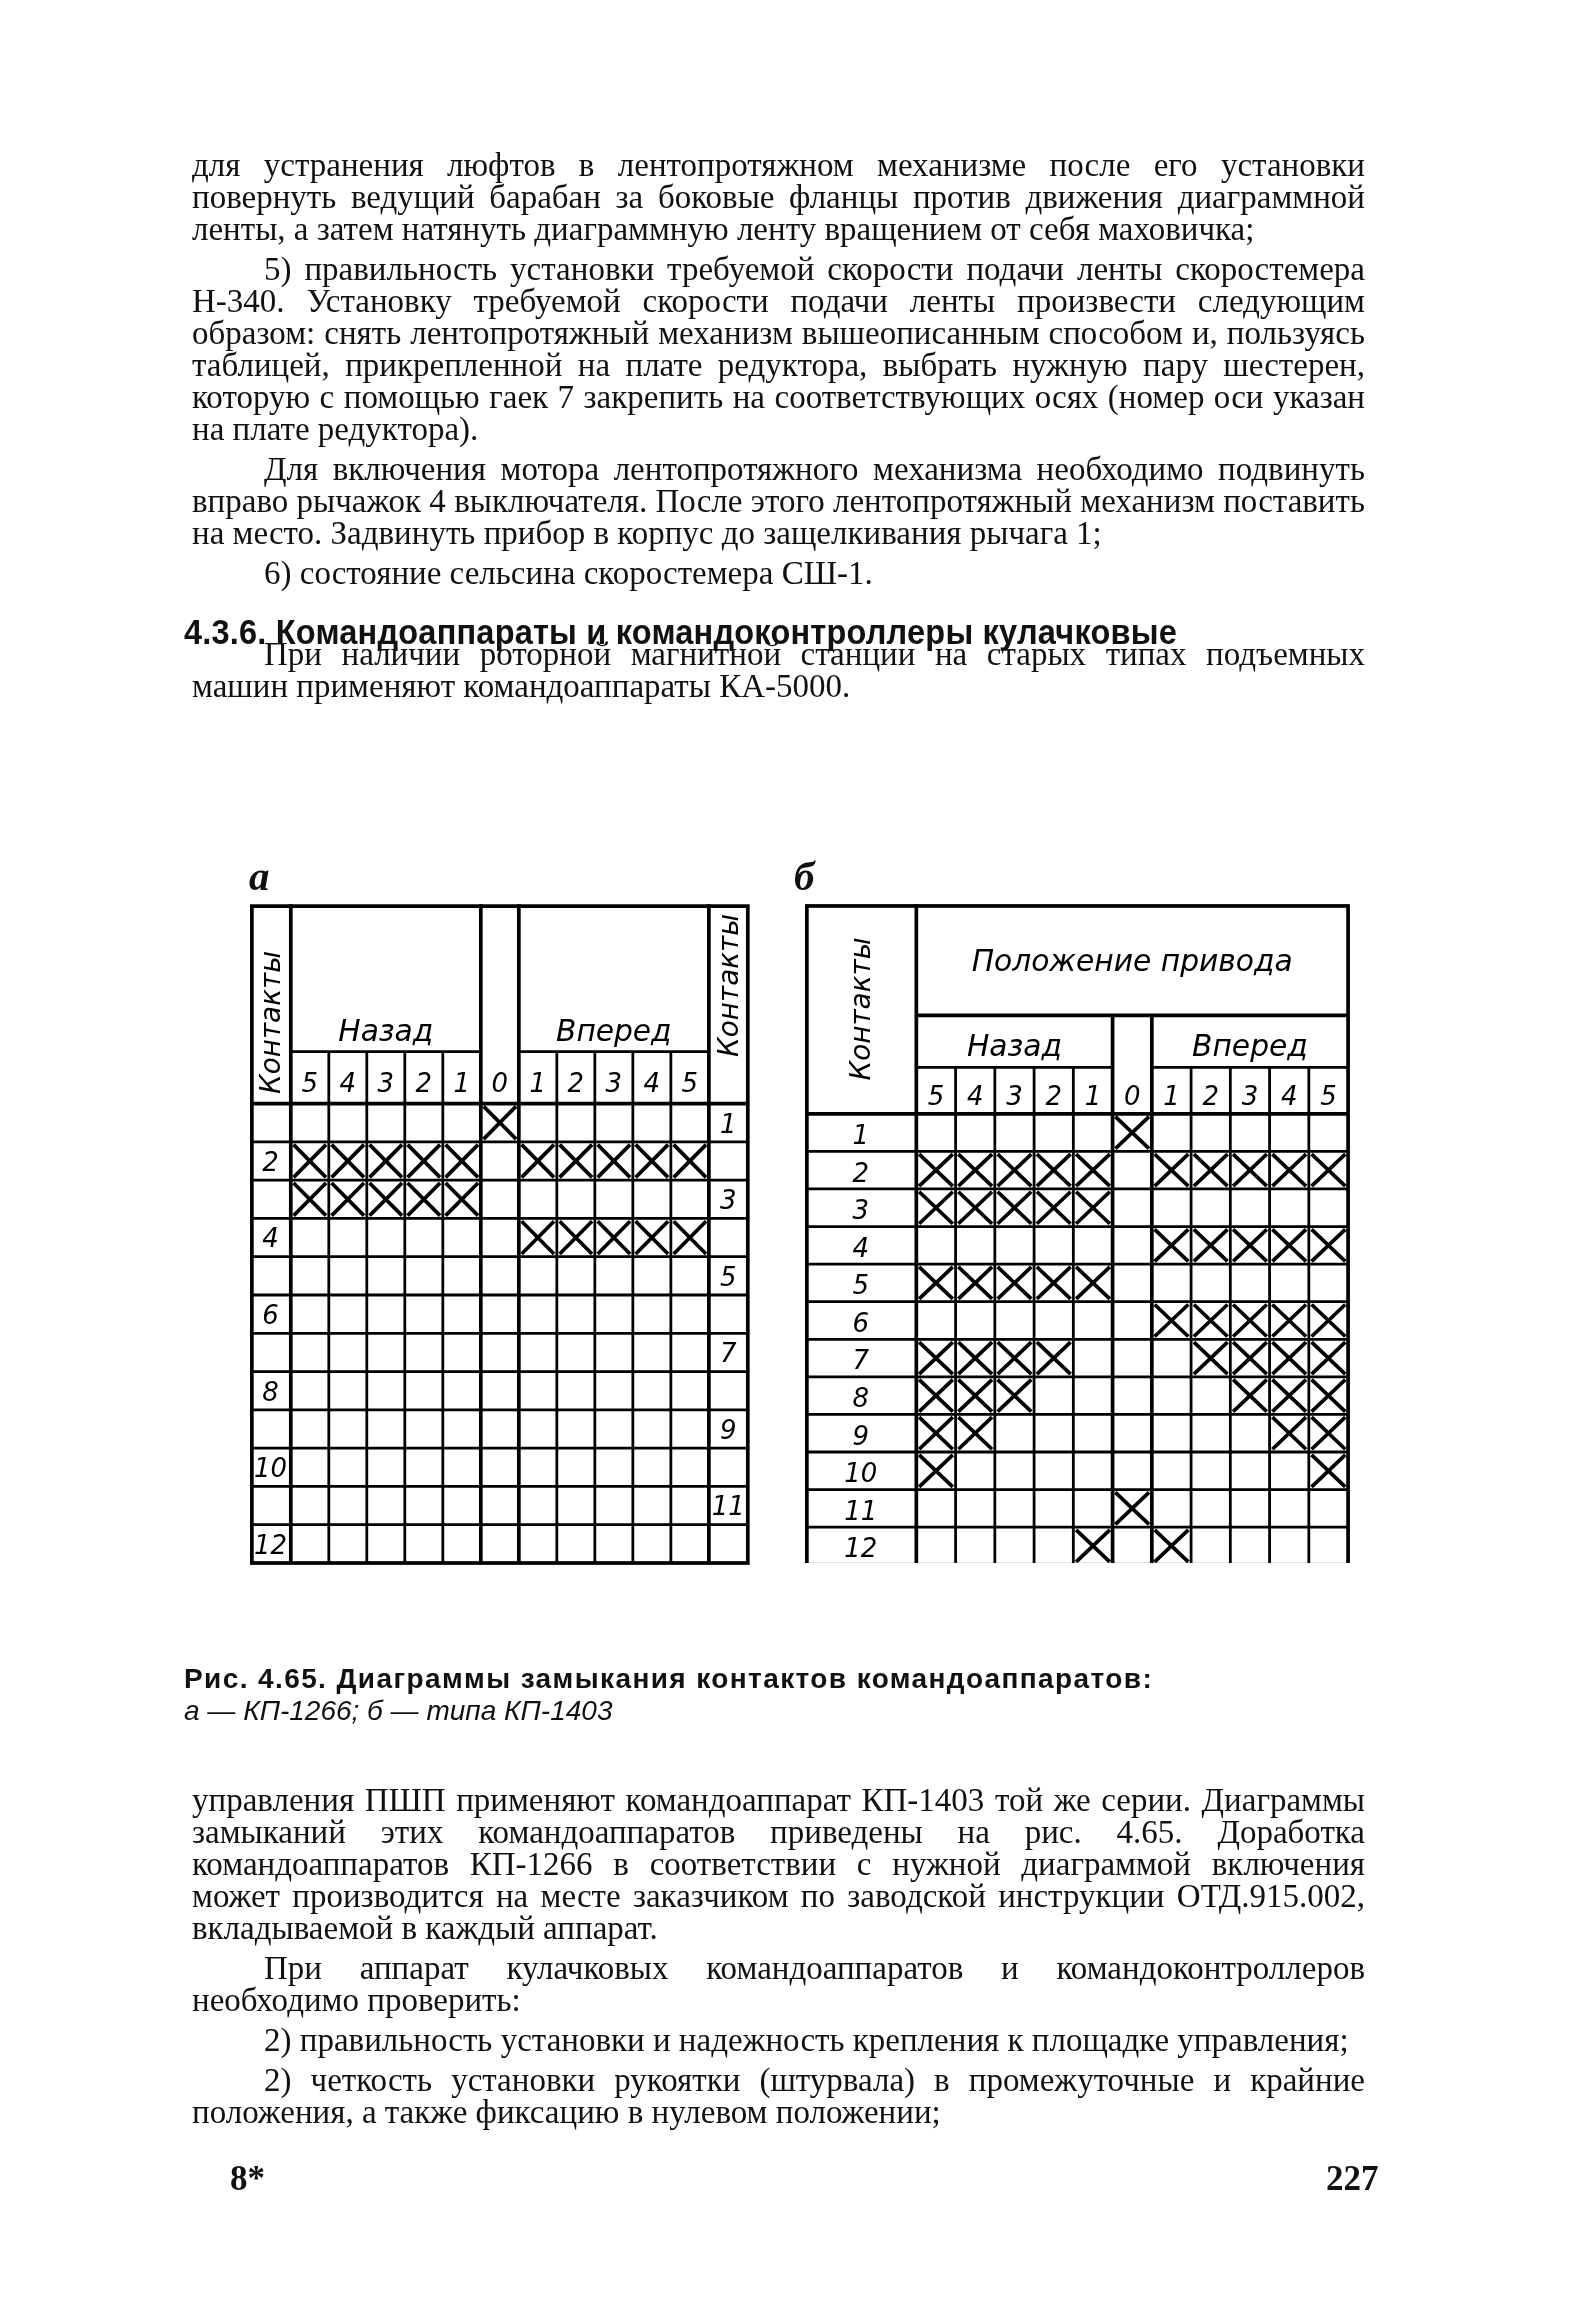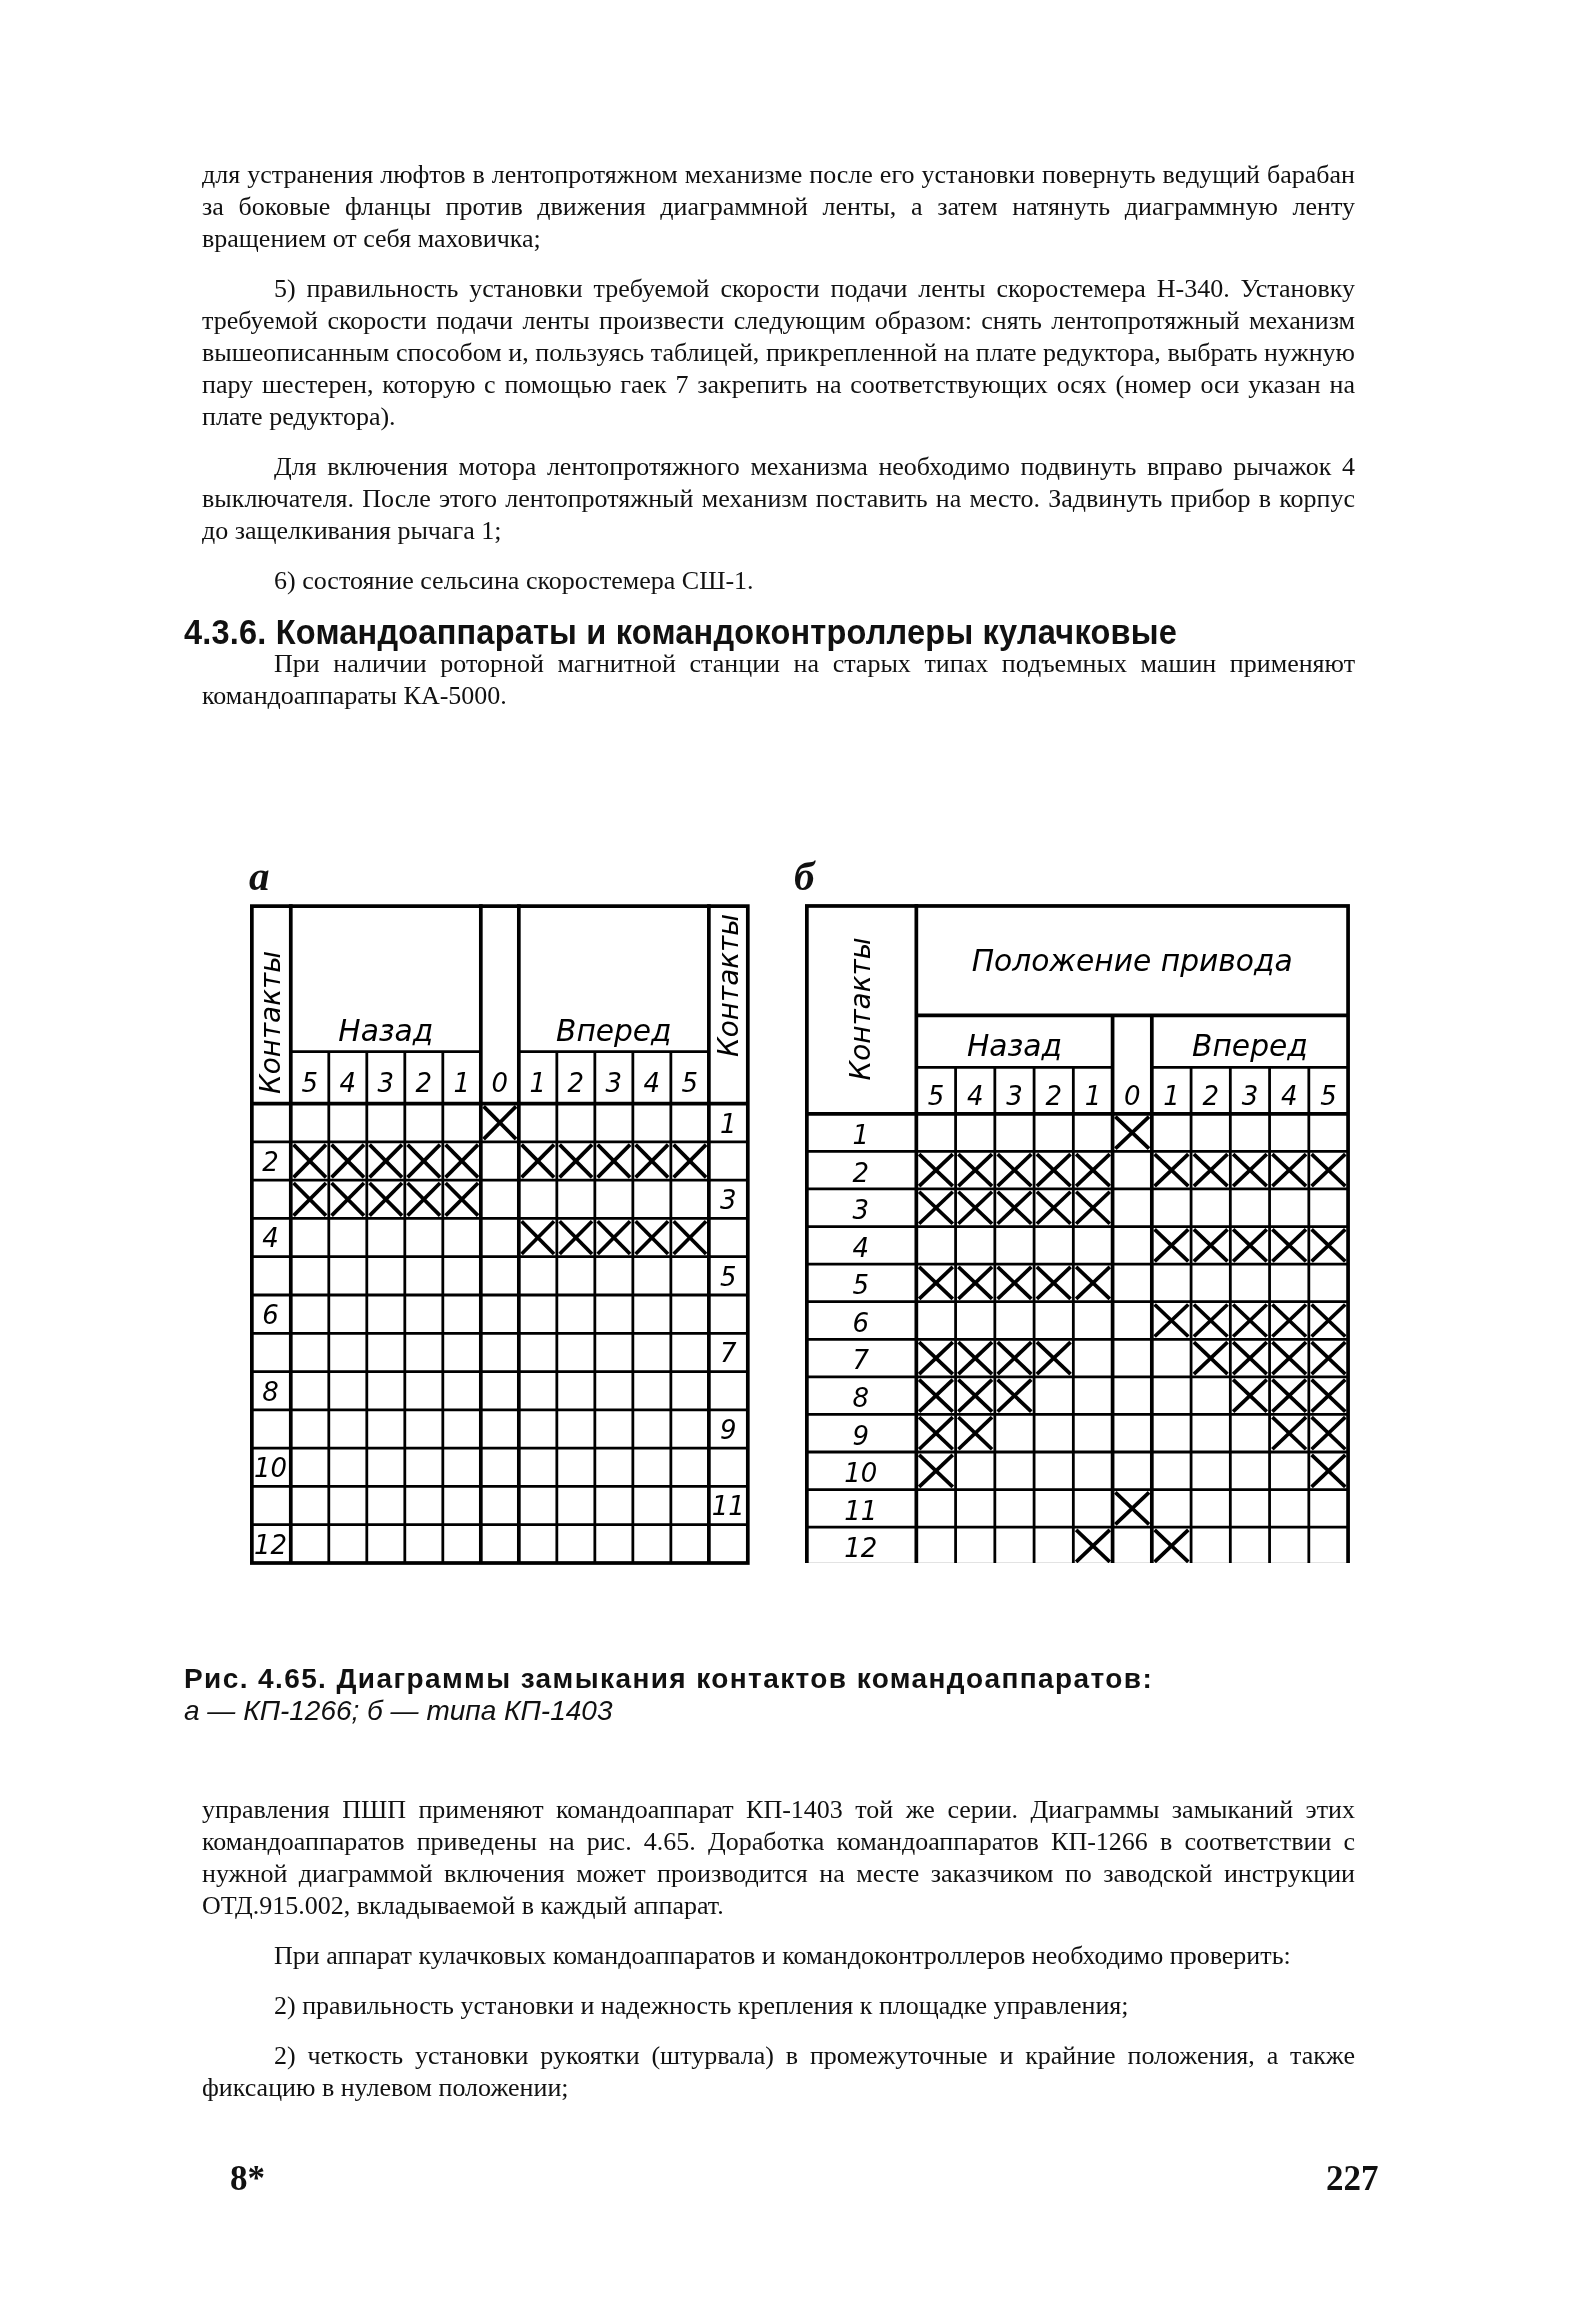--- a/index.html
+++ b/index.html
@@ -1,18 +1,18 @@
 <!DOCTYPE html>
 <html style="font-size:15px"><head>
 <meta charset="utf-8">
 <style>
   html, body { margin:0; padding:0; background:#fff; }
   body { width:1589px; height:2300px; position:relative; overflow:hidden; color:#111;
          font-family:"Liberation Serif", "DejaVu Serif", serif; }
-  p { margin:18px; font-size:26px; line-height:32px; text-align:justify; }
+  p { margin:8px; font-size:33px; line-height:32px; text-align:justify; }
   p.indent { text-indent:72px; }
   .heading { position:absolute; left:184px; top:612px; font-size:35px; font-weight:bold; letter-spacing:0.2px;
              font-family:"Liberation Sans", "DejaVu Sans", sans-serif; transform:scaleX(0.93); transform-origin:left; }
   #block1 { position:absolute; left:184px; top:141px; width:1189px; }
   #block2 { position:absolute; left:184px; top:630px; width:1189px; }
   #block3 { position:absolute; left:184px; top:1776px; width:1189px; }
   .fig-label { position:absolute; font-size:41px; font-style:italic; font-weight:bold; }
   .caption { position:absolute; left:184px; top:1663px; font-size:28px; line-height:32px;
              font-family:"Liberation Sans", "DejaVu Sans", sans-serif; }
   .caption .b { font-weight:bold; letter-spacing:1.4px; }

